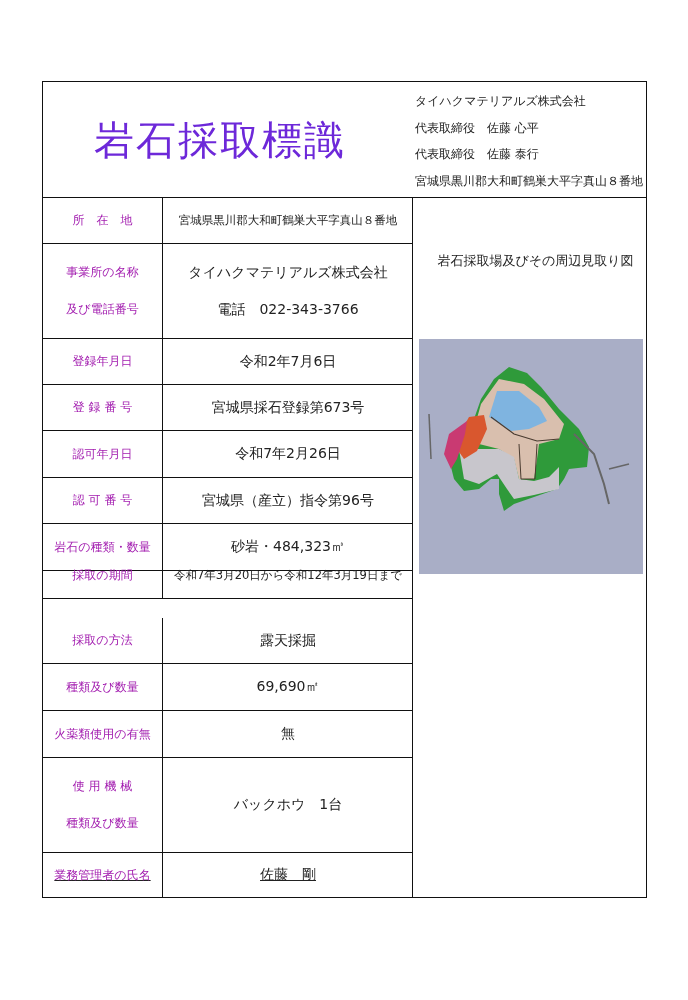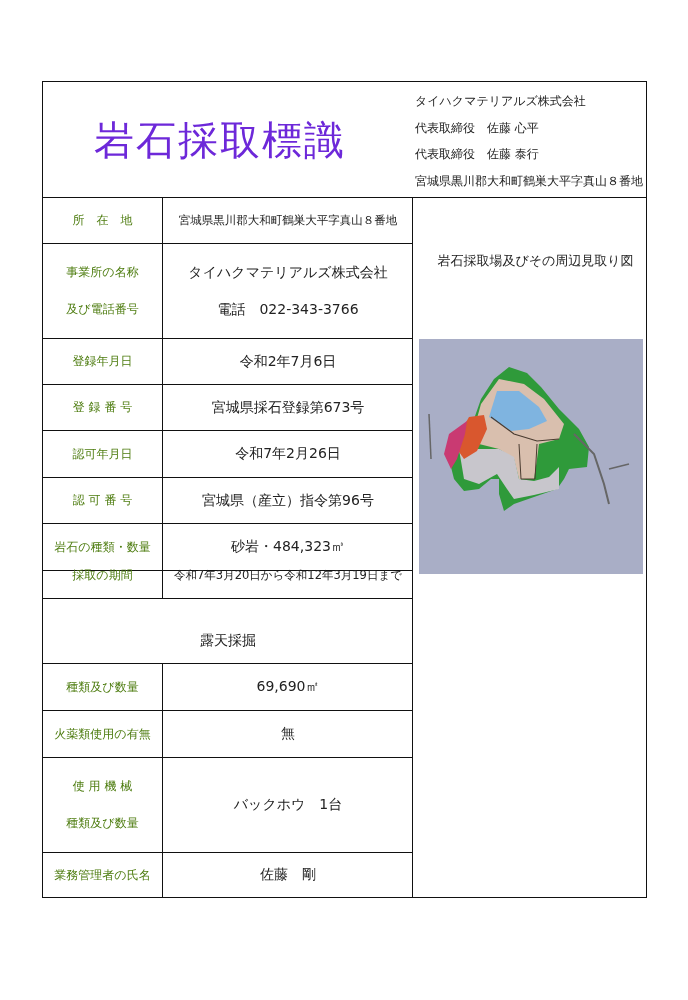--- a/index.html
+++ b/index.html
@@ -11,24 +11,24 @@
               border-bottom: 1.5px solid #111; box-sizing: border-box; }
     .title { position: absolute; left: 0; top: 0; width: 354px; height: 116px;
              display: flex; align-items: center; justify-content: center;
              font-size: 40px; letter-spacing: 2px; color: #6d28d9; font-weight: normal; }
     .company { position: absolute; left: 372px; top: 6px; width: 232px; }
     .company div { font-size: 12px; line-height: 26.5px; white-space: nowrap; color: #222; }
 
     .grid { position: absolute; left: 0; top: 116px; width: 370px; }
     .row { position: absolute; left: 0; width: 370px; border-bottom: 1.5px solid #111;
            box-sizing: border-box; display: flex; }
-    .row.last { border-bottom: none; }
+    .row.last { border-bottom: none; text-decoration: underline; }
     .lbl { width: 120px; border-right: 1.5px solid #111; box-sizing: border-box;
            display: flex; flex-direction: column; align-items: center; justify-content: center;
-           font-size: 12px; color: #4d7c0f; }
+           font-size: 12px; color: #a21caf; }
     .val { flex: 1; display: flex; flex-direction: column; align-items: center; justify-content: center;
            font-size: 14px; color: #222; }
     .val.tiny { font-size: 11.5px; }
     .two-line { justify-content: space-around; padding: 10px 0; box-sizing: border-box; }
 
     .right { position: absolute; left: 369px; top: 116px; width: 234px; height: 699px;
              border-left: 1.5px solid #111; box-sizing: border-box; }
     .map-title { position: absolute; left: 6px; top: 54px; width: 100%; text-align: center;
                  font-size: 13px; color: #222; }
     .map { position: absolute; left: 6px; top: 141px; width: 224px; height: 235px;
@@ -83,20 +83,21 @@
     </div>
     <div class="row" style="top:326px;height:47px">
       <div class="lbl">岩石の種類・数量</div>
       <div class="val">砂岩・484,323㎥</div>
     </div>
     <div class="row" style="top:354px;height:47px">
       <div class="lbl">採取の期間</div>
       <div class="val tiny">令和7年3月20日から令和12年3月19日まで</div>
     </div>
     <div class="row" style="top:420px;height:46px">
+      <div class="lbl">採取の方法</div>
       <div class="val">露天採掘</div>
     </div>
     <div class="row" style="top:466px;height:47px">
       <div class="lbl">種類及び数量</div>
       <div class="val">69,690㎡</div>
     </div>
     <div class="row" style="top:513px;height:47px">
       <div class="lbl">火薬類使用の有無</div>
       <div class="val">無</div>
     </div>

